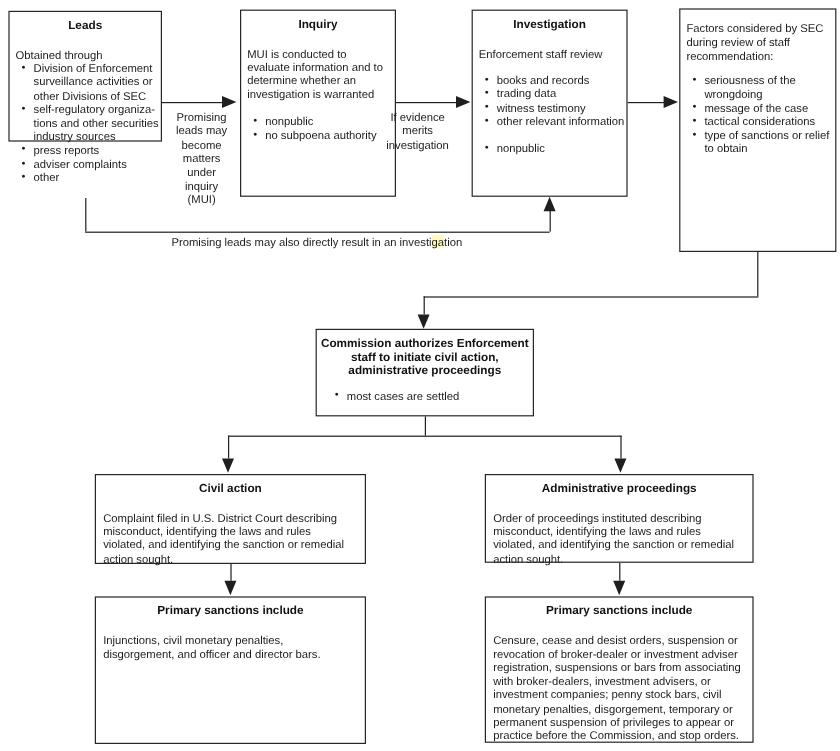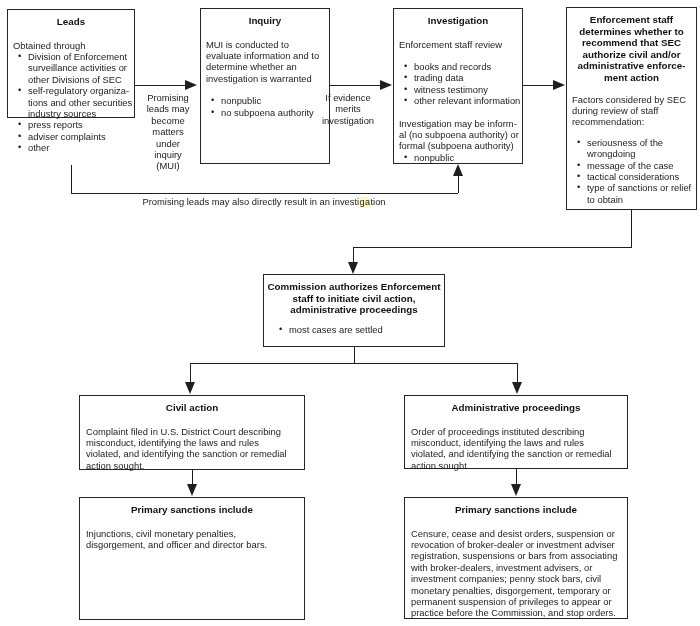--- a/index.html
+++ b/index.html
@@ -30,21 +30,21 @@
   .vline { width:1px; }
   .arr { position:absolute; width:0; height:0; }
   .arr-right { border-top:5px solid transparent; border-bottom:5px solid transparent; border-left:12px solid #1f1f1f; }
   .arr-up    { border-left:5px solid transparent; border-right:5px solid transparent; border-bottom:12px solid #1f1f1f; }
   .arr-down  { border-left:5px solid transparent; border-right:5px solid transparent; border-top:12px solid #1f1f1f; }
 
   .flabel {
     position:absolute; font-size:9.4px; line-height:11.4px; text-align:center;
     white-space:pre-line; color:#1c1c1c;
   }
-  .hl { background:#fef9c3;font-family:Liberation Mono, monospace; }
+  .hl { background:#fef9c3; }
 </style>
 </head>
 <body>
 
 <div id="canvas">
 
   <div class="box" style="left:7px; top:9px; width:128px; height:109px;">
     <div class="bt">Leads</div>
     <div class="bb">
       <div class="ln">Obtained through</div>
@@ -76,34 +76,25 @@
   <div class="box" style="left:393px; top:8px; width:130px; height:156px;">
     <div class="bt">Investigation</div>
     <div class="bb">
       <div class="ln">Enforcement staff review</div>
       <div class="gap"></div>
       <div class="bullet">books and records</div>
       <div class="bullet">trading data</div>
       <div class="bullet">witness testimony</div>
       <div class="bullet">other relevant information</div>
       <div class="gap"></div>
-      <div class="ln">Investigation may be inform-
-al (no subpoena authority) or
-formal (subpoena authority)</div>
       <div class="bullet">nonpublic</div>
     </div>
   </div>
 
   <div class="box" style="left:566px; top:7px; width:131px; height:203px;">
-    <div class="bt">Enforcement staff
-determines whether to
-recommend that SEC
-authorize civil and/or
-administrative enforce-
-ment action</div>
     <div class="bb" style="padding-top:10px;">
       <div class="ln">Factors considered by SEC
 during review of staff
 recommendation:</div>
       <div class="gap" style="height:9px;"></div>
       <div class="bullet">seriousness of the
 wrongdoing</div>
       <div class="bullet">message of the case</div>
       <div class="bullet">tactical considerations</div>
       <div class="bullet">type of sanctions or relief

